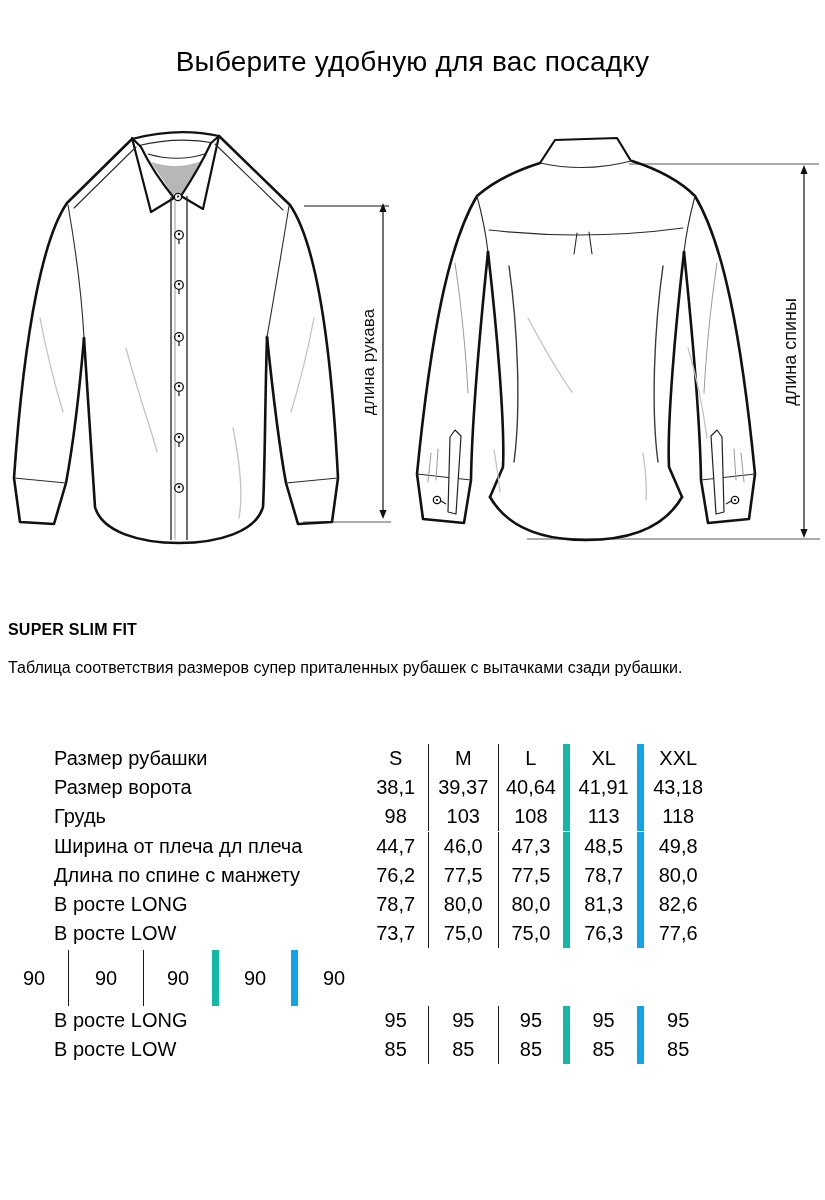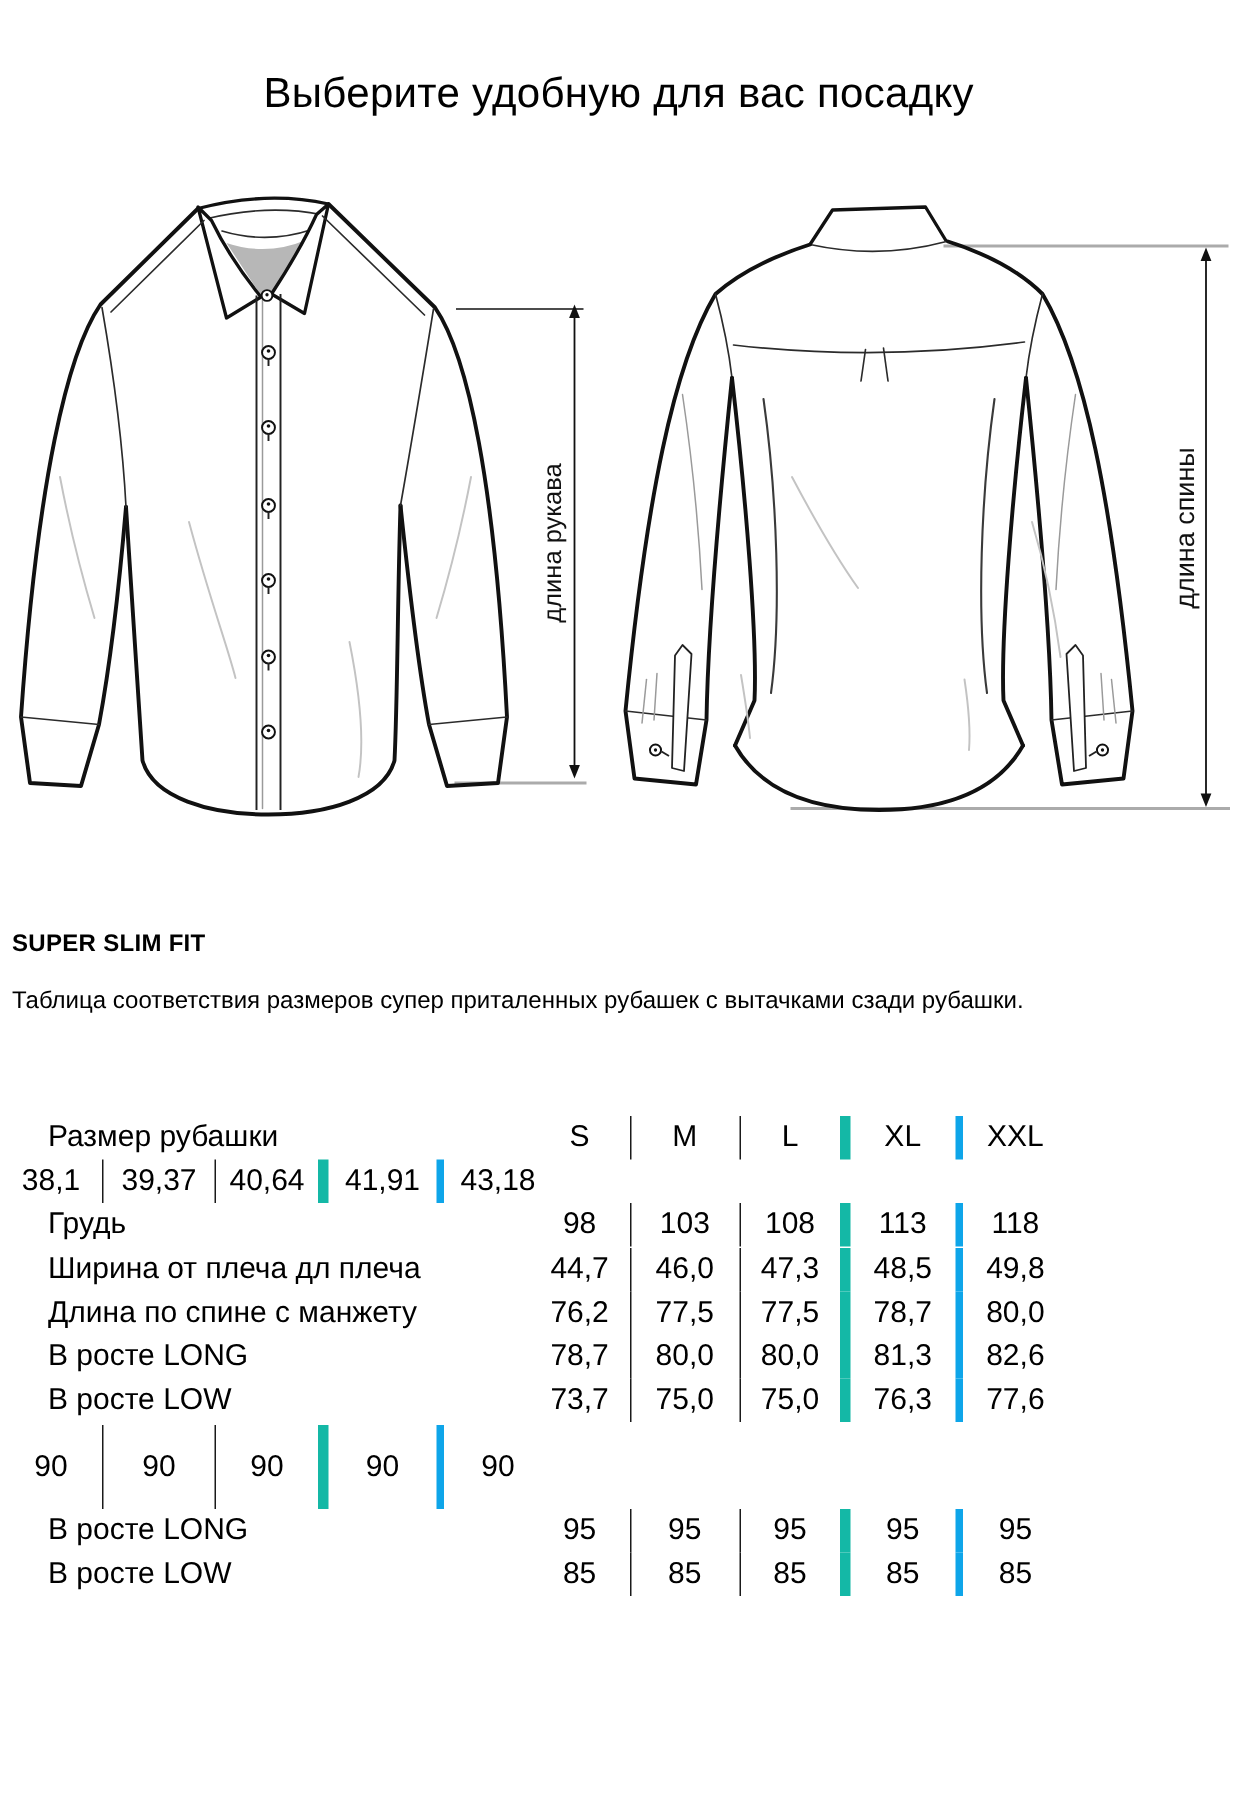--- a/index.html
+++ b/index.html
@@ -40,28 +40,28 @@
     font-size:16px;line-height:33px;
   }
   .size-table{position:absolute;top:744px;left:0;width:712px;font-size:20px;}
   .tgroup{width:712px;}
   .tgroup.g2{margin-top:1px;}
   .tgroup.g3{margin-top:2px;}
   .trow{display:flex;height:29px;}
   .trow.tall{height:56px;}
   .tlabel{
     width:330px;padding-left:32px;display:flex;align-items:center;
-    white-space:pre-line;line-height:27px;
+    white-space:pre-line;line-height:27px;margin-left:22px;
   }
   .tcell{display:flex;align-items:center;justify-content:center;}
   .c0{width:68px;}
   .c1{width:74px;border-left:1px solid #1a1a1a;}
   .c2{width:68px;border-left:1px solid #1a1a1a;}
   .c3{width:72px;border-left:7px solid #14b8a6;}
-  .c4{width:72px;border-left:5px solid #0ea5e9;}
+  .c4{width:72px;border-left:7px solid #0ea5e9;}
 </style>
 </head>
 <body>
 
 <div class="page">
 
   <div class="title">Выберите удобную для вас посадку</div>
 
   <svg class="diagram" width="825" height="450" viewBox="0 115 825 450">
 
@@ -196,20 +196,21 @@
     <div class="tgroup g1">
       <div class="trow">
         <div class="tlabel">Размер рубашки</div>
         <div class="tcell c0">S</div>
         <div class="tcell c1">M</div>
         <div class="tcell c2">L</div>
         <div class="tcell c3">XL</div>
         <div class="tcell c4">XXL</div>
       </div>
       <div class="trow">
+        <div class="tlabel">Размер ворота</div>
         <div class="tcell c0">38,1</div>
         <div class="tcell c1">39,37</div>
         <div class="tcell c2">40,64</div>
         <div class="tcell c3">41,91</div>
         <div class="tcell c4">43,18</div>
       </div>
       <div class="trow">
         <div class="tlabel">Грудь</div>
         <div class="tcell c0">98</div>
         <div class="tcell c1">103</div>

